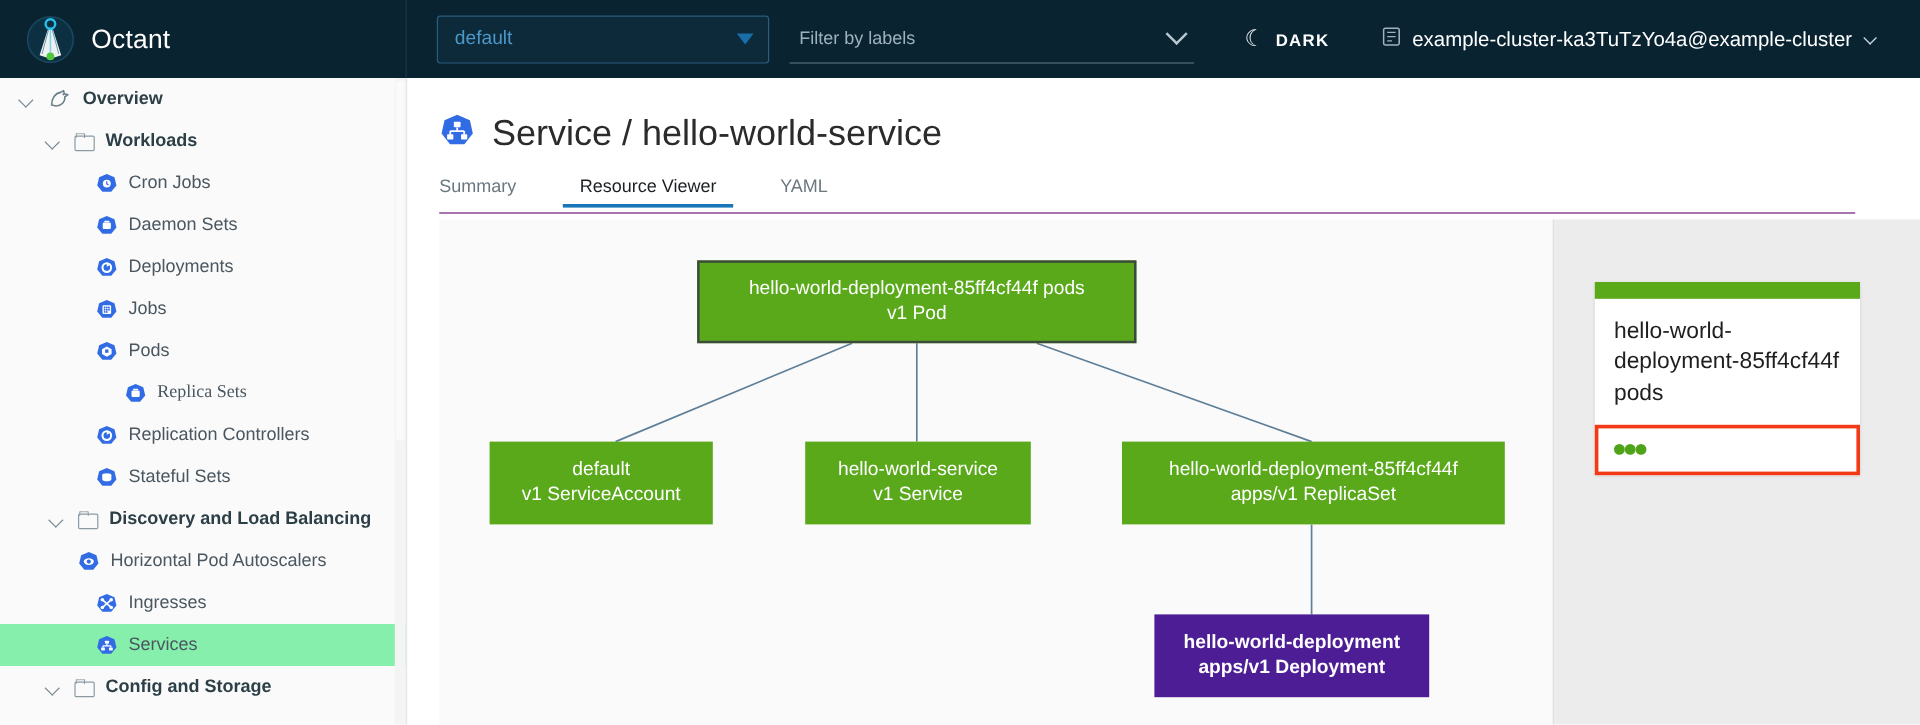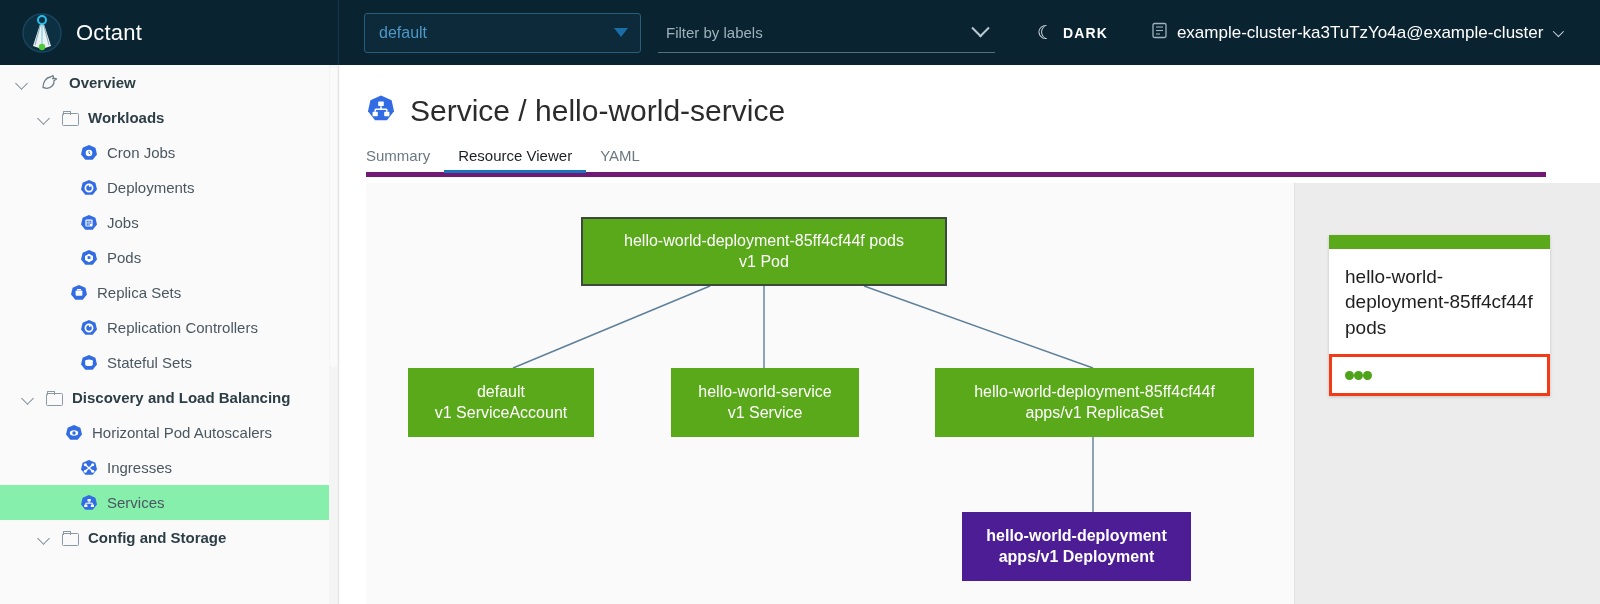--- a/index.html
+++ b/index.html
@@ -117,22 +117,22 @@
     position: absolute; top: 65px; left: 340px; width: 1260px; height: 539px;
     background: #ffffff; overflow: hidden;
   }
   .page-title {
     display: flex; align-items: center; gap: 14px;
     margin: 29px 0 0 26px;
   }
   .page-title .ttl { font-size: 30px; color: #2b2b2b; font-weight: normal; }
 
   .tabs {
-    margin: 18px 0 0 26px; display: flex; align-items: flex-end;
-    border-bottom: 5px solid #701a75; width: 1180px; height: 31px;
+    margin: 18px 0 0 26px; display: flex; align-items: flex-start;
+    border-bottom: 1px solid #701a75; width: 1180px; height: 31px; gap: 25px;
   }
   .tab {
     font-size: 15px; color: #6b7880; padding: 0 14px 8px 14px;
     cursor: pointer; position: relative; white-space: nowrap;
   }
   .tab:first-child { padding-left: 0; }
   .tab.active { color: #1d2023; }
   .tab.active::after {
     content: ""; position: absolute; left: 0; right: 0; bottom: -1px;
     height: 3px; background: #1976b8;
@@ -274,20 +274,30 @@
               <circle cx="9" cy="9" r="3.3" fill="#fff"></circle>
               <path d="M9 7.1v2.1l1.4.9" stroke="#326ce5" stroke-width="1" fill="none"></path>
             </svg>
           </span>
           <span class="nav-label">Cron Jobs</span>
         </div>
         <div class="nav-row leaf" style="padding-left: 80px;">
           <span style="display: inline-flex; align-items: center; margin-left: 0px;">
             <svg class="k8s-ico" viewBox="0 0 18 18">
               <path d="M9 1 L15.4 3.8 L17 10.5 L12.7 15.8 L5.3 15.8 L1 10.5 L2.6 3.8 Z" fill="#326ce5"></path>
+              <rect x="5.6" y="6.4" width="6.8" height="5.4" rx="1" fill="#fff"></rect>
+              <rect x="6.9" y="4.9" width="4.2" height="1.4" rx=".5" fill="#fff"></rect>
+            </svg>
+          </span>
+          <span class="nav-label">Daemon Sets</span>
+        </div>
+        <div class="nav-row leaf" style="padding-left: 80px;">
+          <span style="display: inline-flex; align-items: center; margin-left: 0px;">
+            <svg class="k8s-ico" viewBox="0 0 18 18">
+              <path d="M9 1 L15.4 3.8 L17 10.5 L12.7 15.8 L5.3 15.8 L1 10.5 L2.6 3.8 Z" fill="#326ce5"></path>
               <circle cx="9" cy="9" r="3.6" fill="none" stroke="#fff" stroke-width="1.7"></circle>
               <path d="M9 5.4 L11.4 7 L9 8.3Z" fill="#fff"></path>
             </svg>
           </span>
           <span class="nav-label">Deployments</span>
         </div>
         <div class="nav-row leaf" style="padding-left: 80px;">
           <span style="display: inline-flex; align-items: center; margin-left: 0px;">
             <svg class="k8s-ico" viewBox="0 0 18 18">
               <path d="M9 1 L15.4 3.8 L17 10.5 L12.7 15.8 L5.3 15.8 L1 10.5 L2.6 3.8 Z" fill="#326ce5"></path>
@@ -309,21 +319,21 @@
         <div class="nav-row leaf" style="padding-left: 80px;">
           <span style="display: inline-flex; align-items: center; margin-left: 0px;">
             <svg class="k8s-ico" viewBox="0 0 18 18">
               <path d="M9 1 L15.4 3.8 L17 10.5 L12.7 15.8 L5.3 15.8 L1 10.5 L2.6 3.8 Z" fill="#326ce5"></path>
               <path d="M9 4.8 L13 7.1 L13 11 L9 13.2 L5 11 L5 7.1Z" fill="#fff"></path>
               <rect x="7.6" y="7.2" width="2.8" height="2.8" fill="#326ce5"></rect>
             </svg>
           </span>
           <span class="nav-label">Pods</span>
         </div>
-        <div class="nav-row leaf" style="padding-left: 70px;">
+        <div class="nav-row leaf" style="padding-left: 104px; font-family: Liberation Serif, serif;">
           <span style="display: inline-flex; align-items: center; margin-left: 0px;">
             <svg class="k8s-ico" viewBox="0 0 18 18">
               <path d="M9 1 L15.4 3.8 L17 10.5 L12.7 15.8 L5.3 15.8 L1 10.5 L2.6 3.8 Z" fill="#326ce5"></path>
               <rect x="5.6" y="6.4" width="6.8" height="5.4" rx="1" fill="#fff"></rect>
               <rect x="6.9" y="4.9" width="4.2" height="1.4" rx=".5" fill="#fff"></rect>
             </svg>
           </span>
           <span class="nav-label">Replica Sets</span>
         </div>
         <div class="nav-row leaf" style="padding-left: 80px;">
@@ -339,21 +349,21 @@
         <div class="nav-row leaf" style="padding-left: 80px;">
           <span style="display: inline-flex; align-items: center; margin-left: 0px;">
             <svg class="k8s-ico" viewBox="0 0 18 18">
               <path d="M9 1 L15.4 3.8 L17 10.5 L12.7 15.8 L5.3 15.8 L1 10.5 L2.6 3.8 Z" fill="#326ce5"></path>
               <ellipse cx="9" cy="6.9" rx="3.8" ry="1.5" fill="#fff"></ellipse>
               <path d="M5.2 6.9v3.6c0 .9 1.7 1.6 3.8 1.6s3.8-.7 3.8-1.6V6.9" fill="#fff"></path>
             </svg>
           </span>
           <span class="nav-label">Stateful Sets</span>
         </div>
-        <div class="nav-row group" style="padding-left: 20px;">
+        <div class="nav-row group" style="padding-left: 20px; margin-left: 19px;">
           <span class="nav-twisty"></span>
           <span style="display: inline-flex; align-items: center; margin-left: 10px;">
             <span class="folder-ico"></span>
           </span>
           <span class="nav-label">Discovery and Load Balancing</span>
         </div>
         <div class="nav-row leaf" style="padding-left: 65px;">
           <span style="display: inline-flex; align-items: center; margin-left: 0px;">
             <svg class="k8s-ico" viewBox="0 0 18 18">
               <path d="M9 1 L15.4 3.8 L17 10.5 L12.7 15.8 L5.3 15.8 L1 10.5 L2.6 3.8 Z" fill="#326ce5"></path>

